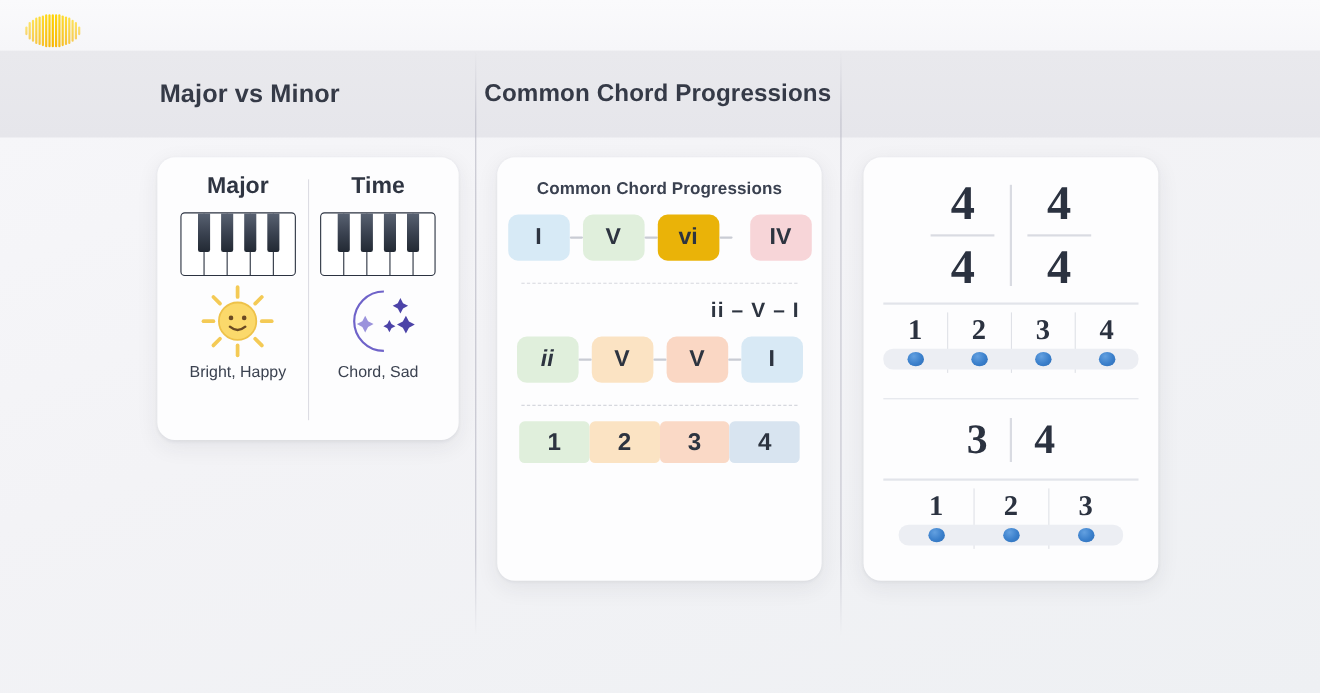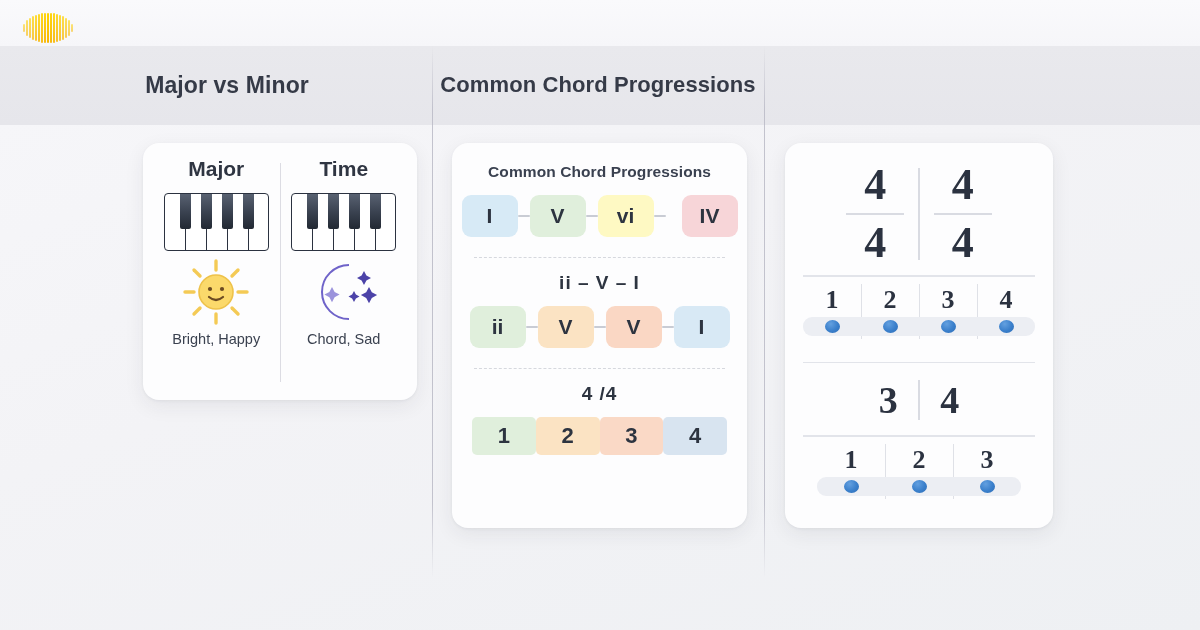--- a/index.html
+++ b/index.html
@@ -80,21 +80,21 @@
                background: linear-gradient(180deg,#5a6373 0%, #39414f 55%, #222933 100%);
                border-radius: 0 0 2px 2px; }
 
   
   .mood { height: 74px; display: flex; align-items: center; justify-content: center; margin-top: 4px; }
   .mm-caption { font-size: 14.5px; color: #3b4250; margin-top: 2px; }
 
   
   #card-progressions { left: 452px; top: 143px; width: 295px; height: 385px; padding: 20px 20px 16px; }
   .prog-heading { text-align: center; font-size: 15.5px; color: #3a4150; font-weight: 600; margin-bottom: 14px; letter-spacing:.1px;}
-  .prog-sub { text-align: center; font-size: 19px; font-weight: bold; color: #2d3440; margin-bottom: 12px; letter-spacing:1px;}
+  .prog-sub { text-align: right; font-size: 19px; font-weight: bold; color: #2d3440; margin-bottom: 12px; letter-spacing:1px;}
   .chip-row { display: flex; align-items: center; justify-content: center; }
   .chip {
     min-width: 56px; height: 42px; border-radius: 9px;
     display: flex; align-items: center; justify-content: center;
     font-size: 21px; font-weight: bold; color: #2d3440; flex: 1;
   }
   .chip.sq { height: 38px; border-radius: 5px; font-size: 22px; }
   .dash { width: 12px; height: 2px; background: #c9ccd4; border-radius: 1px; flex: 0 0 auto; }
   .hdash {
     height: 0; border-top: 1.6px dashed #d6d8de; margin: 20px 2px 14px;
@@ -236,41 +236,40 @@
   </div>
 
   <div class="card" id="card-progressions">
     <div class="prog-heading">Common Chord Progressions</div>
 
     <div class="chip-row" id="row0">
         <div class="chip" style="background: rgb(215, 234, 246);">I</div>
         <div class="dash"></div>
         <div class="chip" style="background: rgb(224, 239, 220);">V</div>
         <div class="dash"></div>
-        <div class="chip" style="background: #fef9c3;">vi</div>
+        <div class="chip" style="background: #eab308;">vi</div>
         <div class="dash"></div>
         <div class="chip" style="background: rgb(247, 213, 216); margin-left: 16px;">IV</div>
       </div>
 
     <div class="hdash"></div>
 
     <div class="prog-sub">ii – V – I</div>
     <div class="chip-row" id="row1">
-        <div class="chip" style="background: rgb(224, 239, 220);">ii</div>
+        <div class="chip" style="background: rgb(224, 239, 220); font-style: italic;">ii</div>
         <div class="dash"></div>
         <div class="chip" style="background: rgb(251, 227, 195);">V</div>
         <div class="dash"></div>
         <div class="chip" style="background: rgb(250, 215, 196);">V</div>
         <div class="dash"></div>
         <div class="chip" style="background: rgb(216, 233, 245);">I</div>
       </div>
 
     <div class="hdash"></div>
 
-    <div class="prog-sub">4 /4</div>
     <div class="chip-row" id="row2">
         <div class="chip sq" style="background: rgb(224, 239, 220);">1</div>
         <div class="chip sq" style="background: rgb(251, 227, 195);">2</div>
         <div class="chip sq" style="background: rgb(250, 217, 198);">3</div>
         <div class="chip sq" style="background: rgb(216, 228, 240);">4</div>
       </div>
   </div>
 
   <div class="card" id="card-timesig">
 

